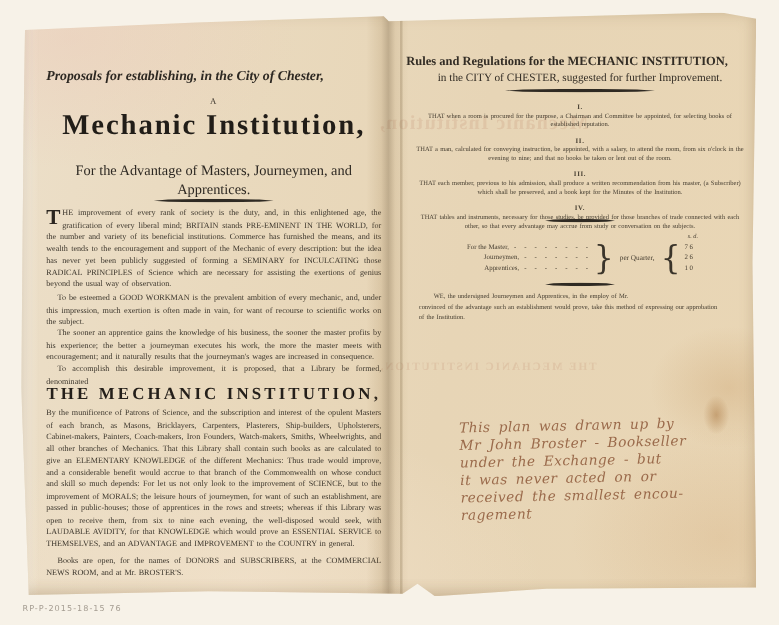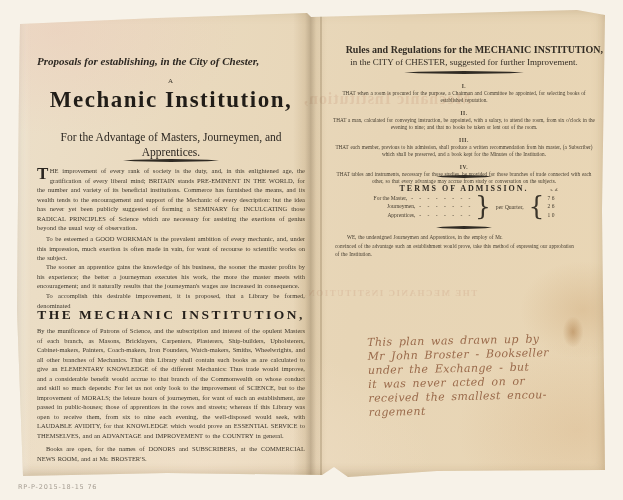--- a/index.html
+++ b/index.html
@@ -46,21 +46,21 @@
   .p2{position:absolute;top:224px;}
   .p3{position:absolute;top:252px;}
   .p4{position:absolute;top:281px;}
   .dropcap{float:left;font-size:17px;line-height:15px;padding-right:1.5px;font-weight:bold;color:#2b2620;}
   .section-heading{position:absolute;top:297px;width:100%;text-align:center;font-size:13.5px;font-weight:bold;letter-spacing:2.5px;color:#241f1a;white-space:nowrap;}
   .section-para{position:absolute;top:316px;}
   .closing{position:absolute;top:434px;}
 
   
   .page-right{position:absolute;left:308px;top:0;width:278px;height:100%;color:#453d30;}
-  .rr-head1{position:absolute;top:34px;width:100%;text-align:right;font-size:10px;font-weight:bold;color:#332d25;white-space:nowrap;}
+  .rr-head1{position:absolute;top:34px;width:100%;text-align:left;font-size:10px;font-weight:bold;color:#332d25;white-space:nowrap;}
   .rr-head2{position:absolute;top:47px;width:100%;text-align:center;font-size:9px;font-weight:normal;color:#332d25;white-space:nowrap;}
   .rule-right{position:absolute;top:61px;left:50%;transform:translateX(-50%);width:120px;}
   .rules-block{position:absolute;top:67px;width:100%;}
   .rule-num{text-align:center;font-size:5.5px;letter-spacing:0.5px;margin-top:6px;font-weight:bold;}
   .rule-text{margin:1px auto 0;width:262px;font-size:5.2px;line-height:7px;text-align:center;word-spacing:0.5px;}
   .swell-sm{width:56px;}
   .rule-mid{position:absolute;top:165px;left:50%;transform:translateX(-50%);}
   .terms-heading{position:absolute;top:174px;width:100%;text-align:center;font-size:8px;font-weight:bold;letter-spacing:2px;color:#332d25;white-space:nowrap;}
   .terms-grid{position:absolute;top:184px;width:100%;display:flex;justify-content:center;align-items:center;gap:3px;font-size:5.5px;}
   .tlabels .trow{display:flex;justify-content:flex-end;gap:4px;line-height:8.2px;}
@@ -133,21 +133,20 @@
       <div class="rule-num">II.</div>
       <div class="rule-text">THAT a man, calculated for conveying instruction, be appointed, with a salary, to attend the room, from six o'clock in the evening to nine; and that no books be taken or lent out of the room.</div>
       <div class="rule-num">III.</div>
       <div class="rule-text">THAT each member, previous to his admission, shall produce a written recommendation from his master, (a Subscriber) which shall be preserved, and a book kept for the Minutes of the Institution.</div>
       <div class="rule-num">IV.</div>
       <div class="rule-text">THAT tables and instruments, necessary for those studies, be provided for those branches of trade connected with each other, so that every advantage may accrue from study or conversation on the subjects.</div>
     </div>
 
     <div class="swell swell-sm rule-mid"></div>
 
-    <div class="terms-heading">TERMS OF ADMISSION.</div>
 
     <div class="terms-grid">
       <div class="tlabels">
         <div class="trow">
           <span>For the Master,</span>
           <span class="tleader">- - - - - - - -</span>
         </div>
         <div class="trow">
           <span>Journeymen,</span>
           <span class="tleader">- - - - - - -</span>

